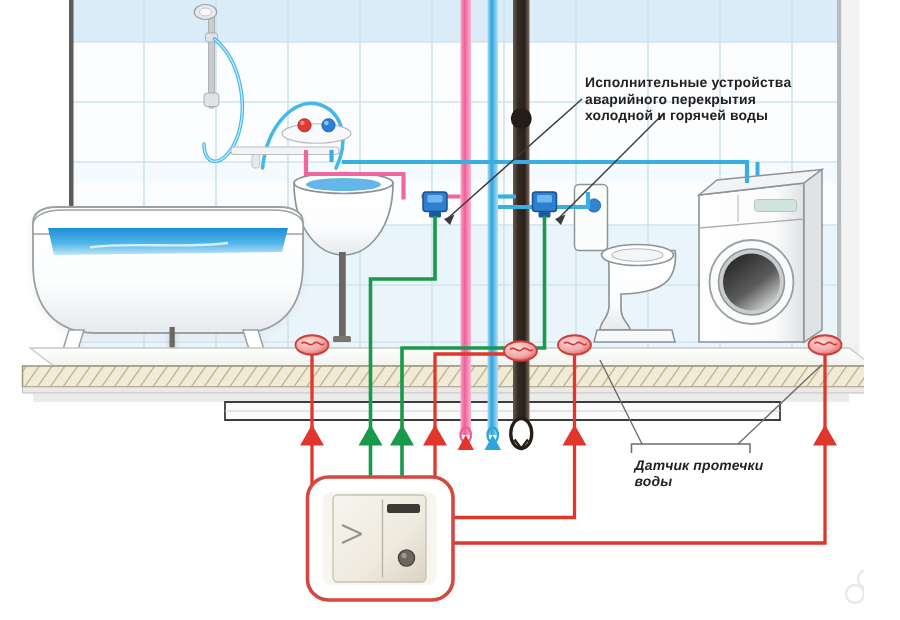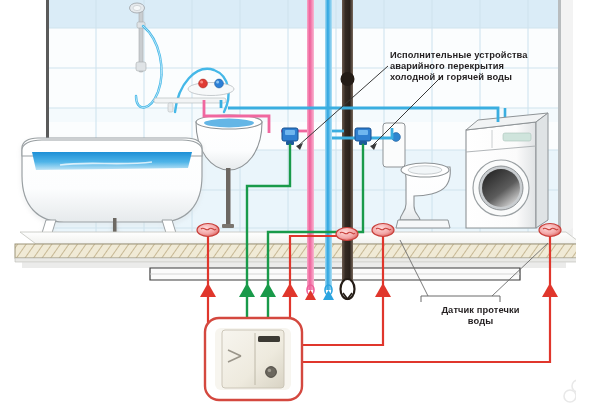--- a/index.html
+++ b/index.html
@@ -17,21 +17,21 @@
   .lbl{
     position:absolute;
     color:#231f20;
     font-size:9.3px;
     line-height:11.2px;
     letter-spacing:.1px;
     white-space:pre;
     font-weight:600;
   }
   #label-actuators{left:390px;top:50px;text-align:left;}
-  #label-sensor{left:423px;top:305px;text-align:center;width:115px;}
+  #label-sensor{left:423px;top:305px;width:115px;font-style:italic;}
 </style>
 </head>
 <body>
 
 <div id="stage">
 
 <svg width="600" height="413" viewBox="0 0 600 413" xmlns="http://www.w3.org/2000/svg">
 
   <defs>
     <linearGradient id="gWater" x1="0" y1="0" x2="0" y2="1">

